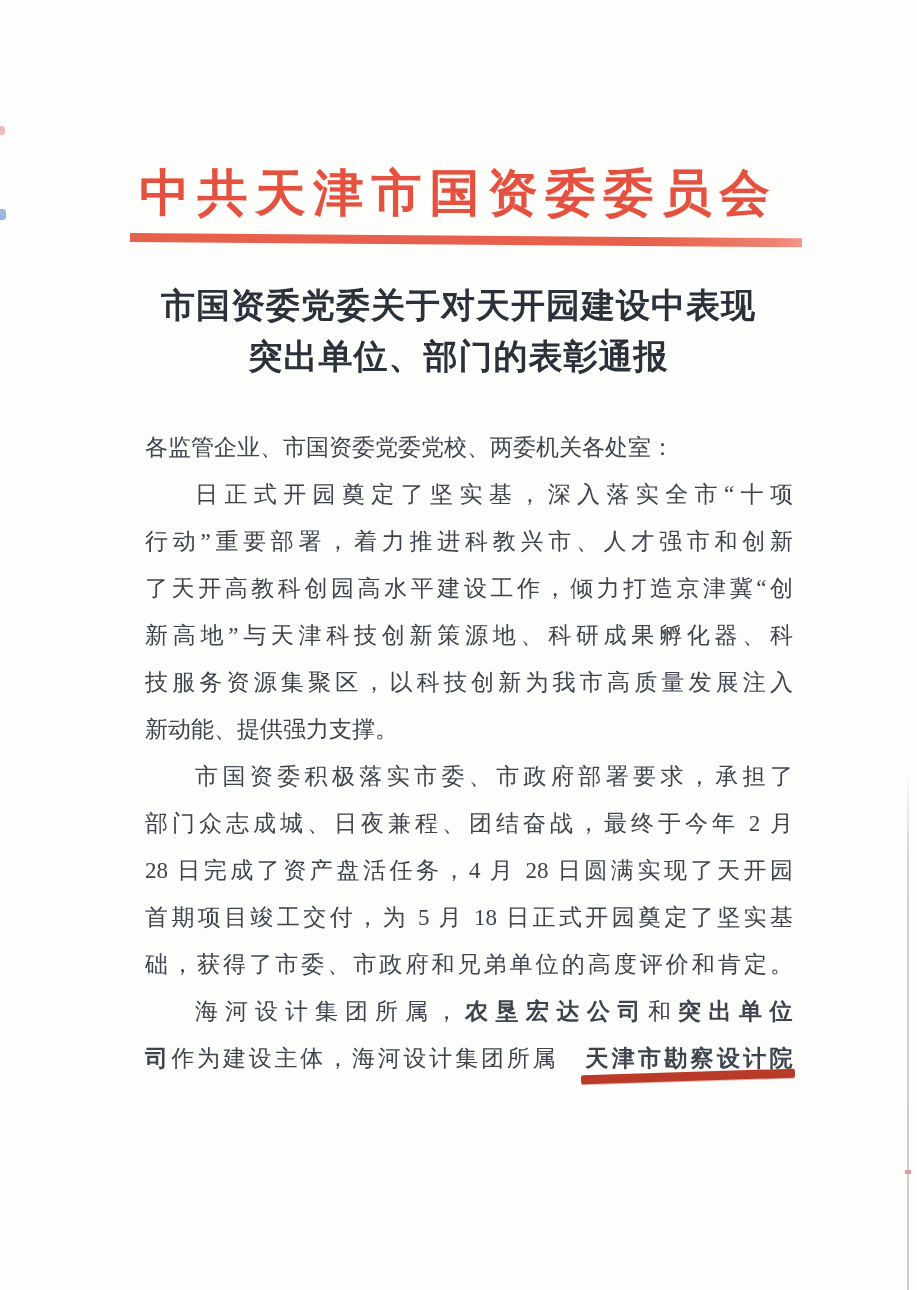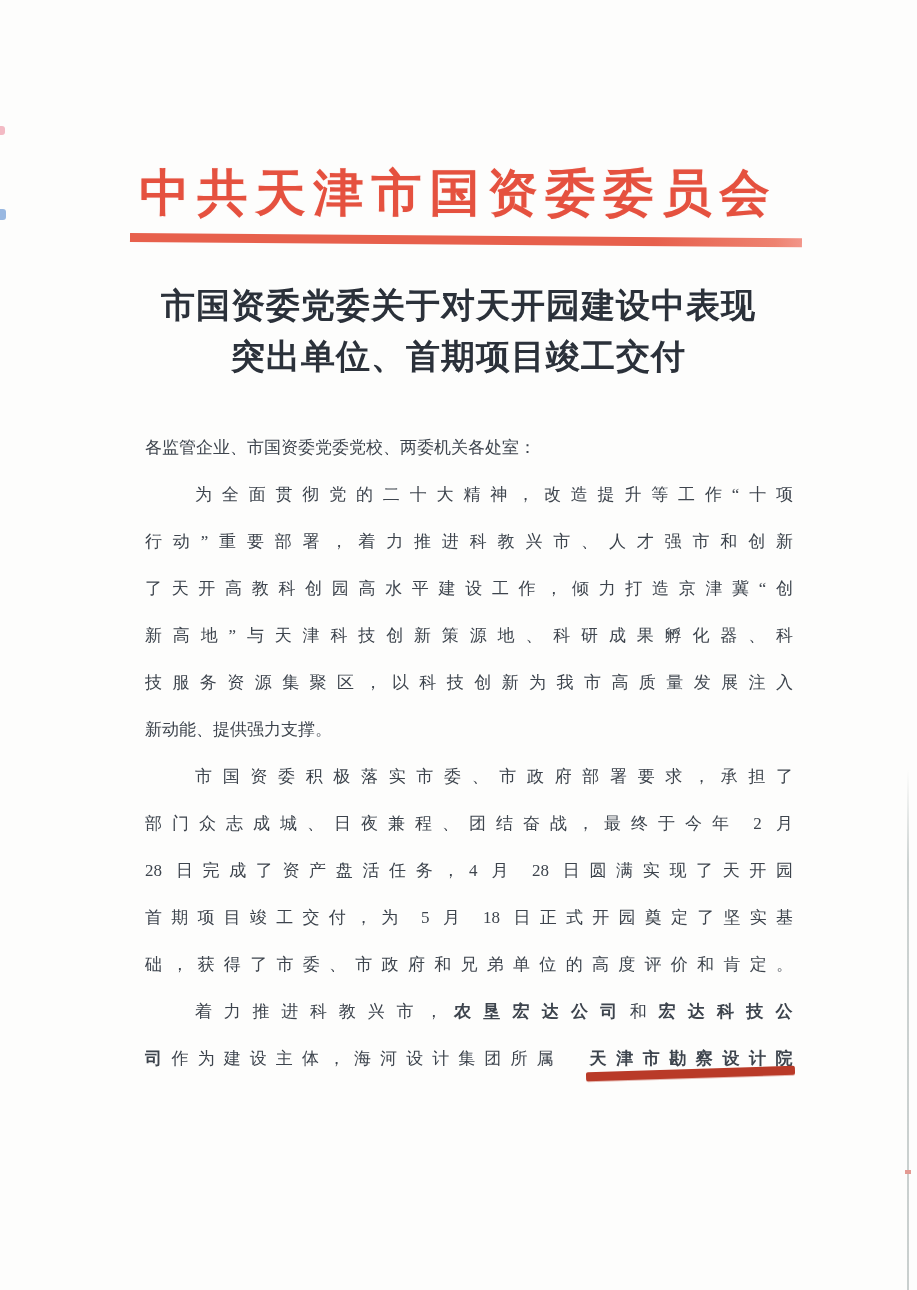--- a/index.html
+++ b/index.html
@@ -61,21 +61,21 @@
   }
   .doc-title-line.line1 { top: 284px; }
   .doc-title-line.line2 { top: 335px; }
 
   
   .body-text {
     position: absolute;
     top: 424px;
     left: 145px;
     width: 648px;
-    font-size: 17px;
+    font-size: 23px;
     color: var(--body-ink, #3d444d);
   }
   .body-line {
     height: 47px;
     line-height: 47px;
     text-align: justify;
     white-space: nowrap;
   }
   .body-line.stretch { text-align-last: justify; white-space: normal; }
   .body-line.indent { padding-left: 50px; }
@@ -109,36 +109,36 @@
 <body>
 
 <div class="page">
 
   <div class="org-name">中共天津市国资委委员会</div>
 
   <div class="red-rule"></div>
 
   <div class="doc-title-line line1">市国资委党委关于对天开园建设中表现</div>
 
-  <div class="doc-title-line line2">突出单位、首期项目竣工交付</div>
+  <div class="doc-title-line line2">突出单位、部门的表彰通报</div>
 
   <div class="body-text">
       <div class="body-line"><span>各监管企业、市国资委党委党校、两委机关各处室：</span></div>
-      <div class="body-line indent stretch"><span>为全面贯彻党的二十大精神，改造提升等工作“十项</span></div>
+      <div class="body-line indent stretch"><span>日正式开园奠定了坚实基，深入落实全市“十项</span></div>
       <div class="body-line stretch"><span>行动”重要部署，着力推进科教兴市、人才强市和创新</span></div>
       <div class="body-line stretch"><span>了天开高教科创园高水平建设工作，倾力打造京津冀“创</span></div>
       <div class="body-line stretch"><span>新高地”与天津科技创新策源地、科研成果孵化器、科</span></div>
       <div class="body-line stretch"><span>技服务资源集聚区，以科技创新为我市高质量发展注入</span></div>
       <div class="body-line"><span>新动能、提供强力支撑。</span></div>
       <div class="body-line indent stretch"><span>市国资委积极落实市委、市政府部署要求，承担了</span></div>
       <div class="body-line stretch"><span>部门众志成城、日夜兼程、团结奋战，最终于今年 2 月</span></div>
       <div class="body-line stretch"><span>28 日完成了资产盘活任务，4 月 28 日圆满实现了天开园</span></div>
       <div class="body-line stretch"><span>首期项目竣工交付，为 5 月 18 日正式开园奠定了坚实基</span></div>
       <div class="body-line stretch"><span>础，获得了市委、市政府和兄弟单位的高度评价和肯定。</span></div>
-      <div class="body-line indent stretch"><span>着力推进科教兴市，</span><span class="seg-bold">农垦宏达公司</span><span>和</span><span class="seg-bold">宏达科技公</span></div>
+      <div class="body-line indent stretch"><span>海河设计集团所属，</span><span class="seg-bold">农垦宏达公司</span><span>和</span><span class="seg-bold">突出单位</span></div>
       <div class="body-line stretch"><span class="seg-bold">司</span><span>作为建设主体，海河设计集团所属</span><span class="seg-bold u-red">天津市勘察设计院</span></div>
     </div>
 
   <div class="artifact left-pink"></div>
   <div class="artifact left-blue"></div>
   <div class="artifact right-line"></div>
   <div class="artifact right-pink"></div>
 
 </div>
 

